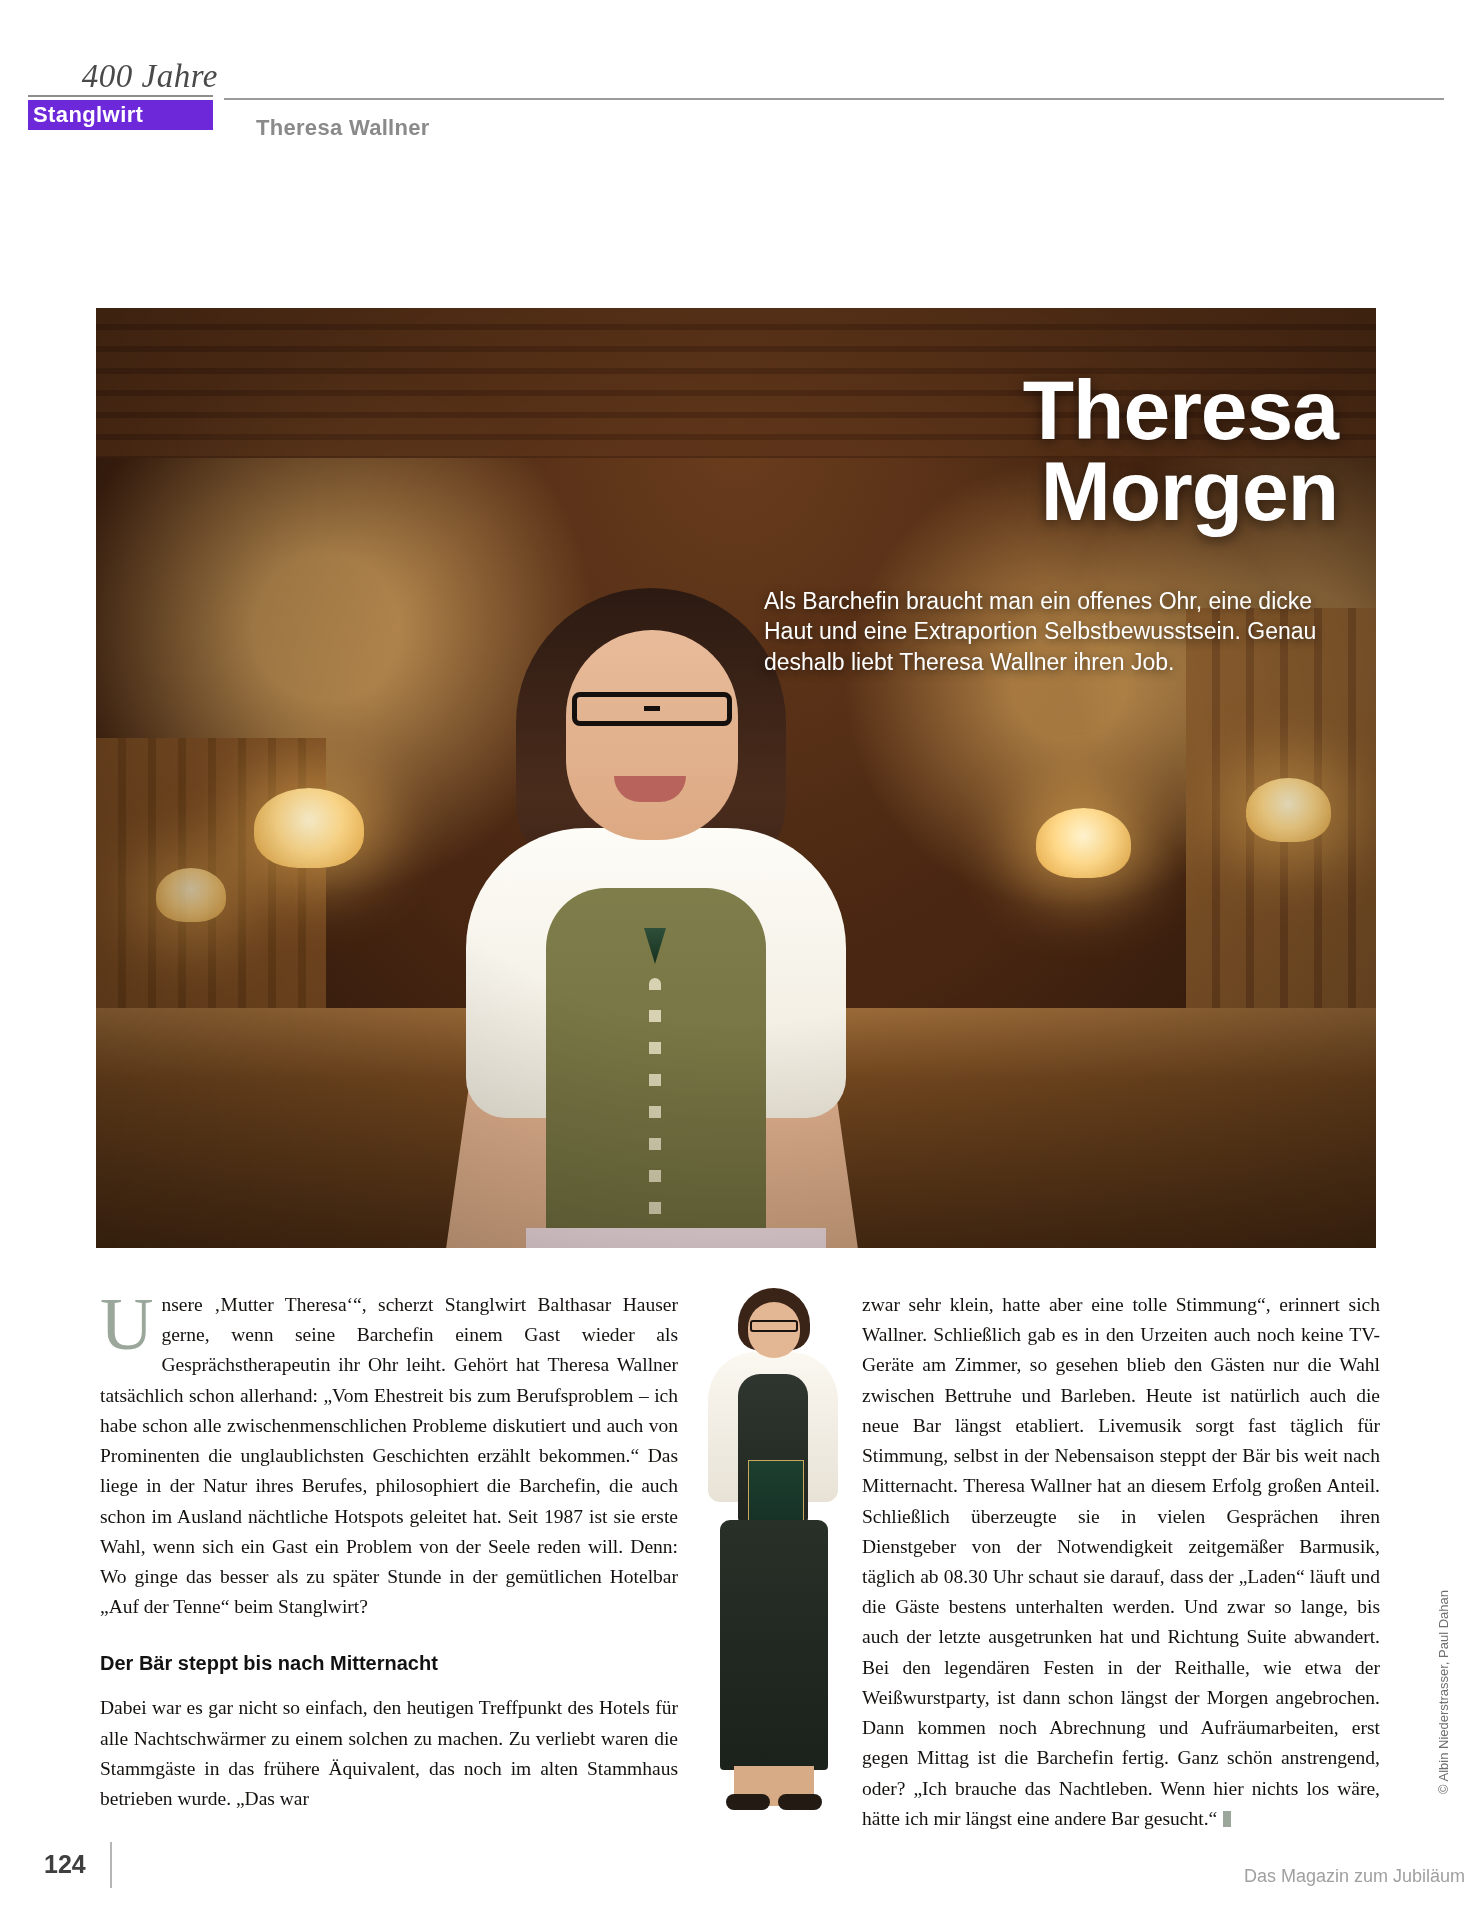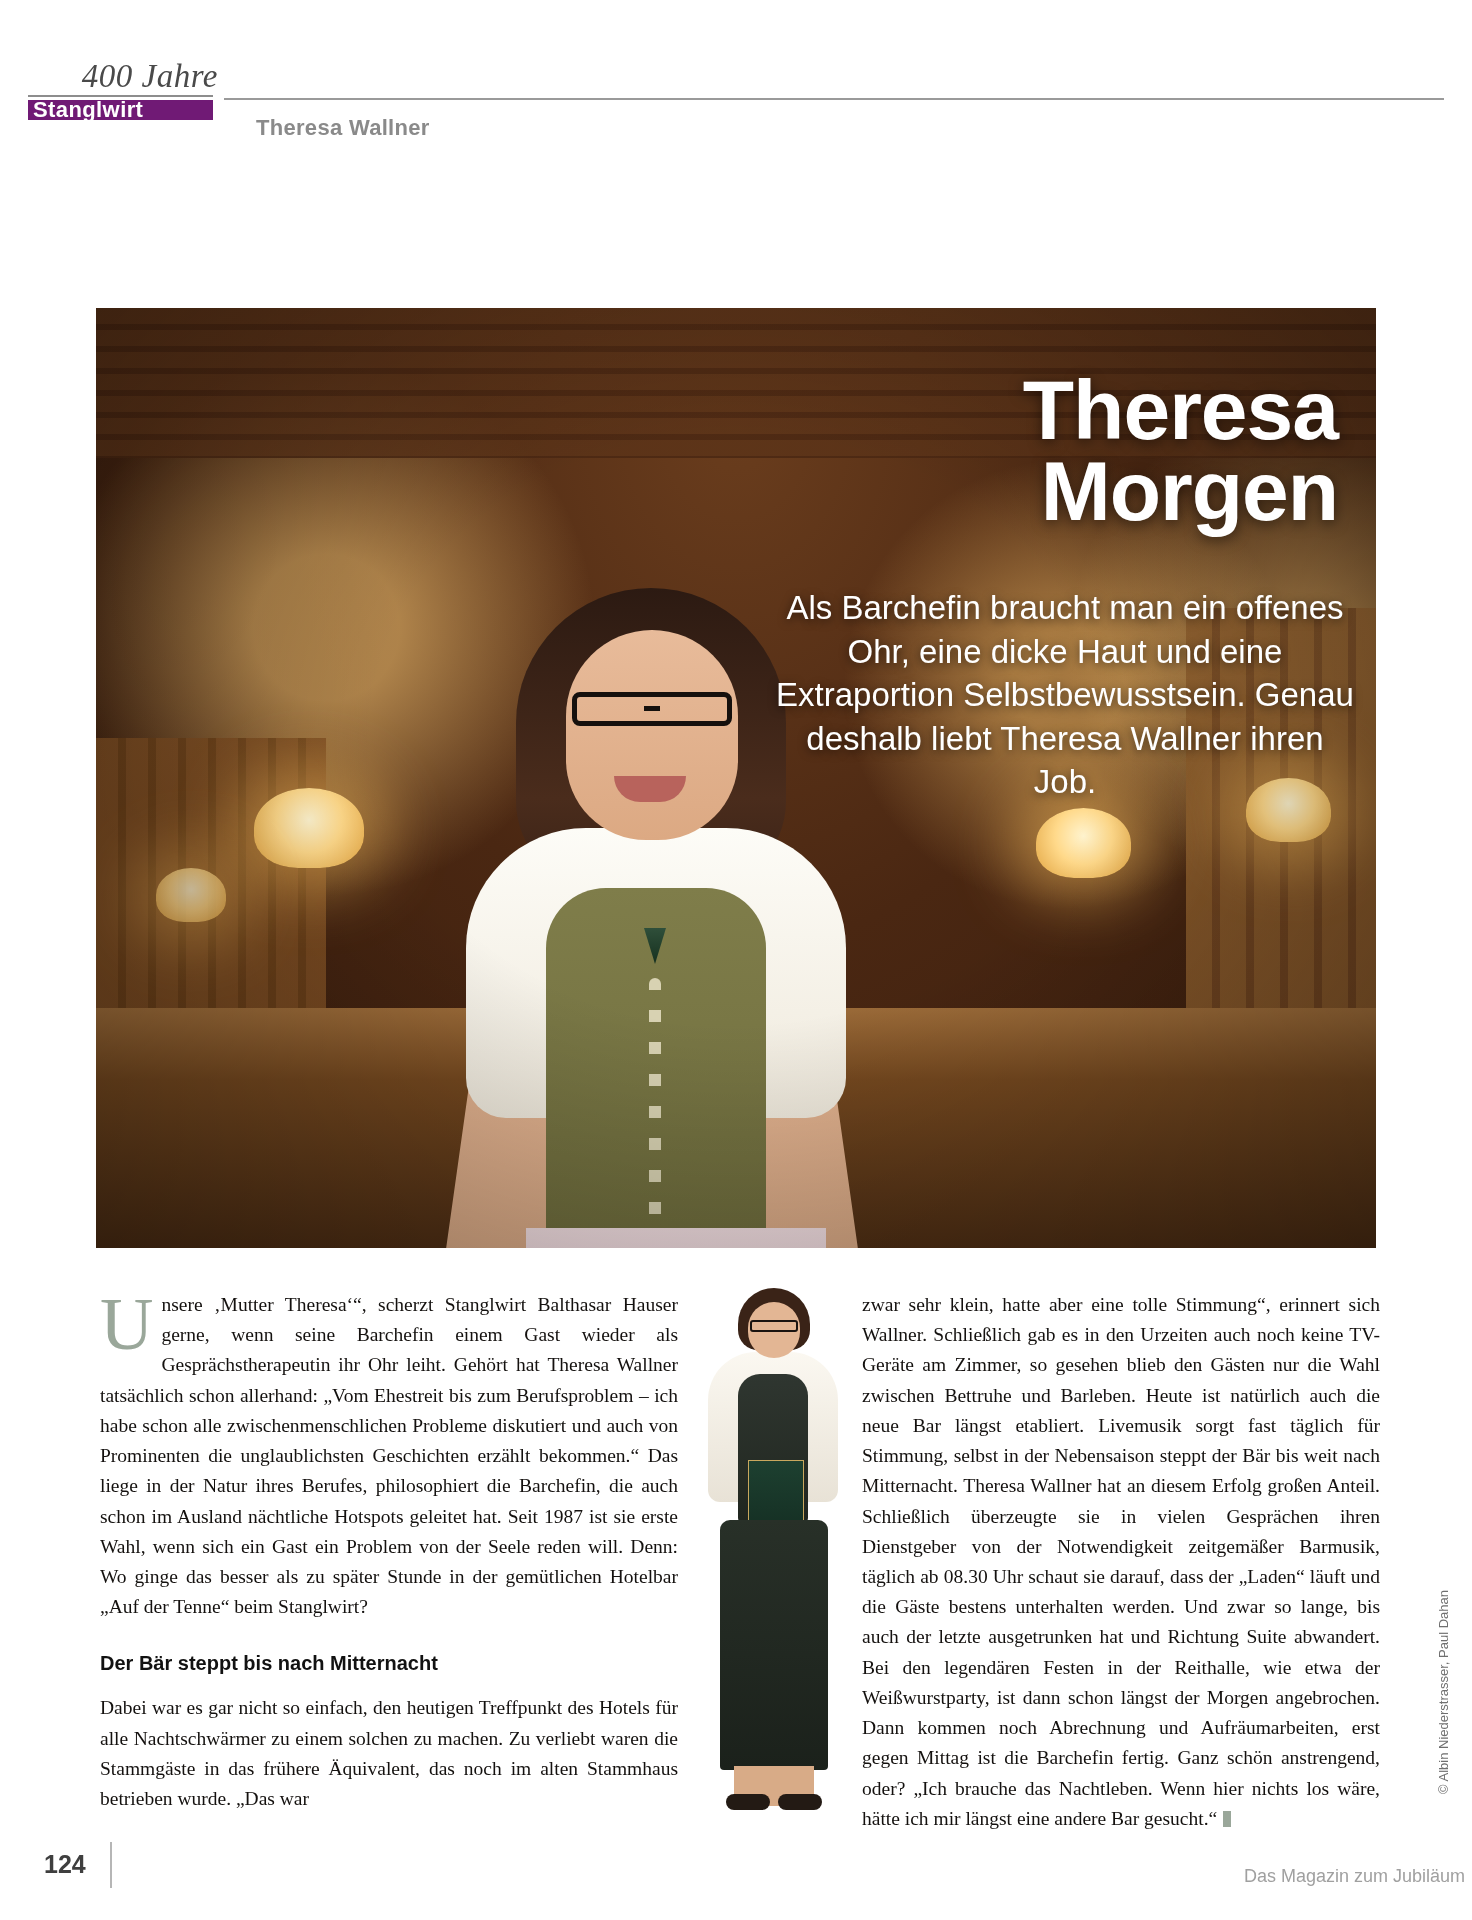--- a/index.html
+++ b/index.html
@@ -41,23 +41,23 @@
     padding-left: 2px;
   }
   .brand-rule {
     width: 185px;
     height: 2px;
     background: #8d8d8d;
     margin-top: 2px;
   }
   .brand-bar {
     margin-top: 3px;
-    background: #701a75;
+    background: #6d28d9;
     width: 185px;
-    height: 20px;
+    height: 30px;
     display: flex;
     align-items: center;
   }
   .brand-bar span {
     color: #ffffff;
     font-family: "Liberation Sans", sans-serif;
     font-weight: bold;
     font-size: 22px;
     letter-spacing: 0.4px;
     padding-left: 5px;
@@ -215,26 +215,26 @@
     font-family: "Liberation Sans", sans-serif;
     font-weight: bold;
     font-size: 84px;
     line-height: 0.96;
     color: #ffffff;
     letter-spacing: -1px;
     text-shadow: 0 3px 14px rgba(0,0,0,0.55);
   }
   .hero-standfirst {
     position: absolute;
-    right: 21px;
+    right: 32px;
     top: 278px;
     width: 580px;
-    text-align: center;
-    font-family: "Liberation Sans", sans-serif;
-    font-size: 33px;
+    text-align: left;
+    font-family: "Liberation Sans", sans-serif;
+    font-size: 23px;
     line-height: 1.32;
     color: #ffffff;
     text-shadow: 0 2px 10px rgba(0,0,0,0.6);
   }
 
   
   .col {
     position: absolute;
     font-family: "Liberation Serif", serif;
     font-size: 19.5px;

